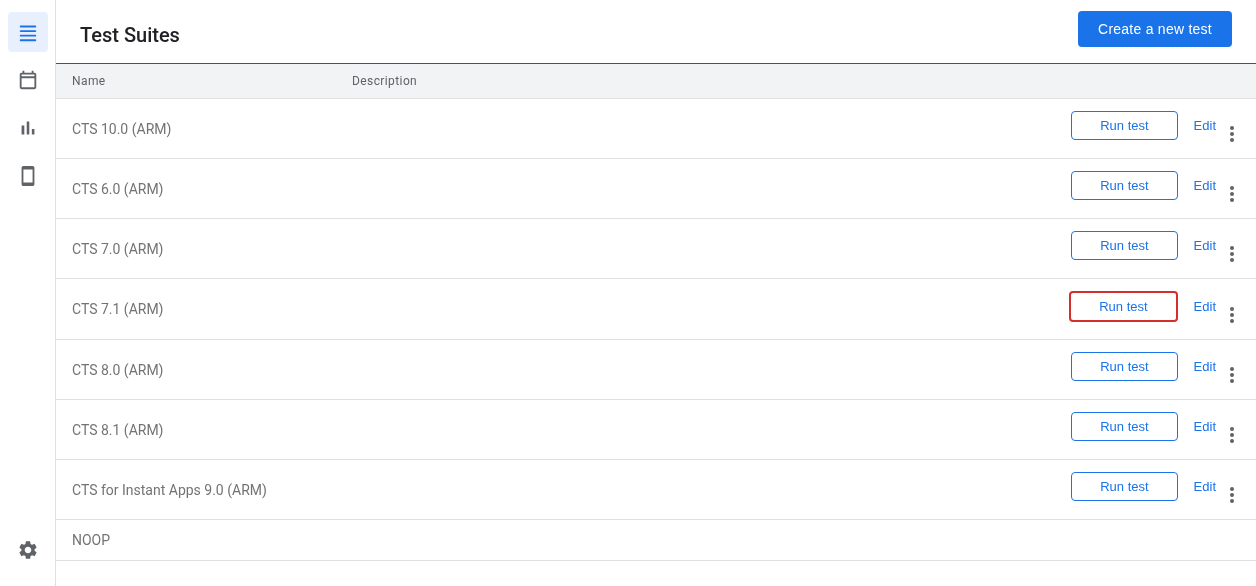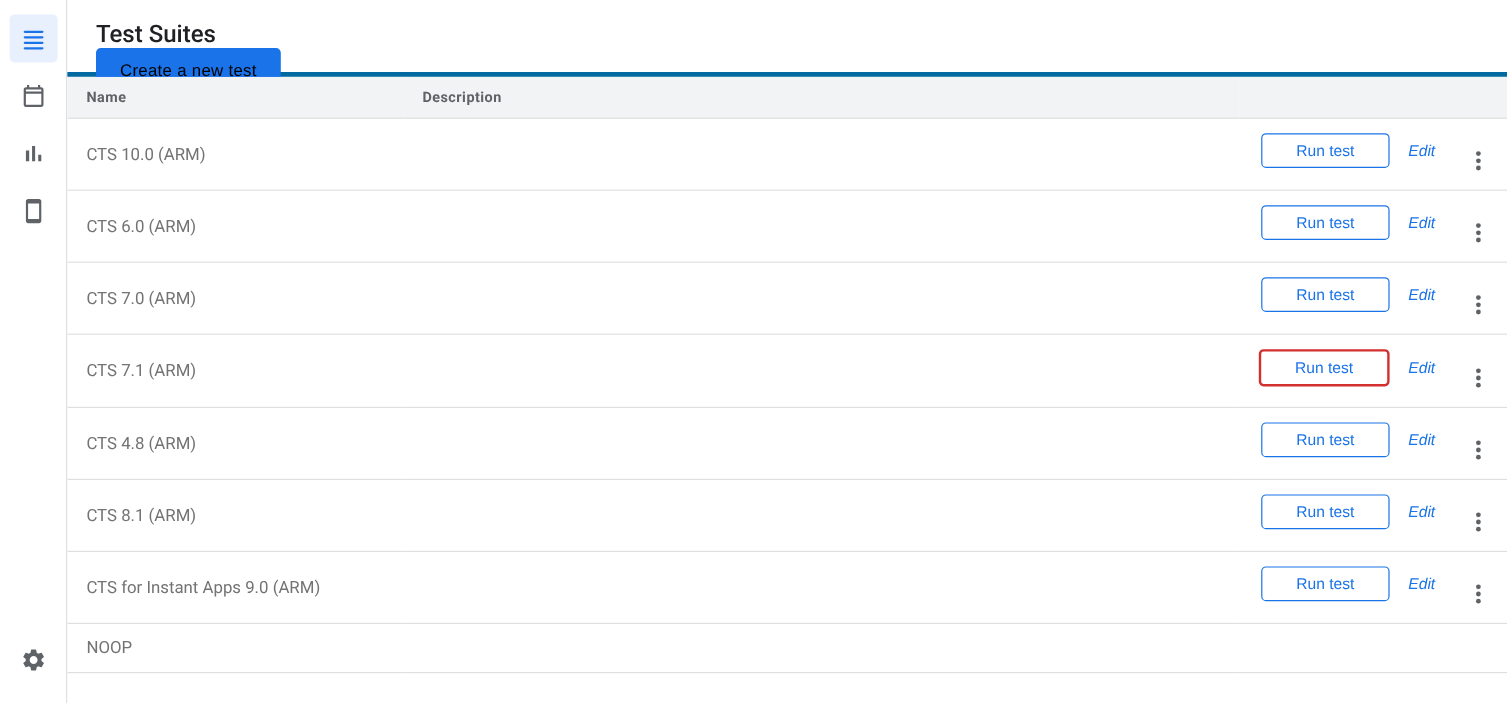--- a/index.html
+++ b/index.html
@@ -63,38 +63,37 @@
     .main {
       flex: 1;
       display: flex;
       flex-direction: column;
       overflow: hidden;
     }
 
     
     .header {
       display: flex;
-      align-items: flex-start;
+      align-items: flex-end;
       justify-content: space-between;
       padding: 16px 24px;
-      border-bottom: 4px solid #0369a1;
+      border-bottom: 1px solid #0369a1;
       height: 64px;
       flex-shrink: 0;
-      flex-direction: column;
     }
 
     .header-title {
       font-size: 20px;
       font-weight: 500;
       color: #202124;
     }
 
     .create-btn {
       background: #1a73e8;
-      color: #000000;
+      color: #ffffff;
       border: none;
       border-radius: 4px;
       padding: 10px 20px;
       font-size: 14px;
       font-weight: 500;
       cursor: pointer;
       letter-spacing: 0.25px;
     }
 
     
@@ -109,21 +108,21 @@
     }
 
     thead tr {
       background: #f1f3f4;
     }
 
     thead th {
       text-align: left;
       padding: 10px 16px;
       font-size: 12px;
-      font-weight: 700;
+      font-weight: 400;
       color: #5f6368;
       letter-spacing: 0.4px;
       border-bottom: 1px solid #e0e0e0;
     }
 
     thead th.name-col {
       width: 280px;
     }
 
     thead th.desc-col {
@@ -178,22 +177,21 @@
     }
 
     .edit-btn {
       background: none;
       border: none;
       color: #1a73e8;
       font-size: 13px;
       font-weight: 500;
       cursor: pointer;
       padding: 6px 8px;
-      margin-right: 20px;
-      font-style: italic;
+      margin-right: 0;
     }
 
     .more-btn {
       background: none;
       border: none;
       color: #5f6368;
       cursor: pointer;
       padding: 4px 6px;
       font-size: 18px;
       line-height: 1;
@@ -306,21 +304,21 @@
             <td class="desc-cell"></td>
             <td class="actions-cell"><button class="run-test-btn highlighted">Run test</button><button class="edit-btn">Edit</button><button class="more-btn">
                 <div class="dots">
                   <div class="dot"></div>
                   <div class="dot"></div>
                   <div class="dot"></div>
                 </div>
               </button></td>
           </tr>
           <tr>
-            <td class="name-cell">CTS 4.8 (ARM)</td>
+            <td class="name-cell">CTS 8.0 (ARM)</td>
             <td class="desc-cell"></td>
             <td class="actions-cell"><button class="run-test-btn">Run test</button><button class="edit-btn">Edit</button><button class="more-btn">
                 <div class="dots">
                   <div class="dot"></div>
                   <div class="dot"></div>
                   <div class="dot"></div>
                 </div>
               </button></td>
           </tr>
           <tr>

